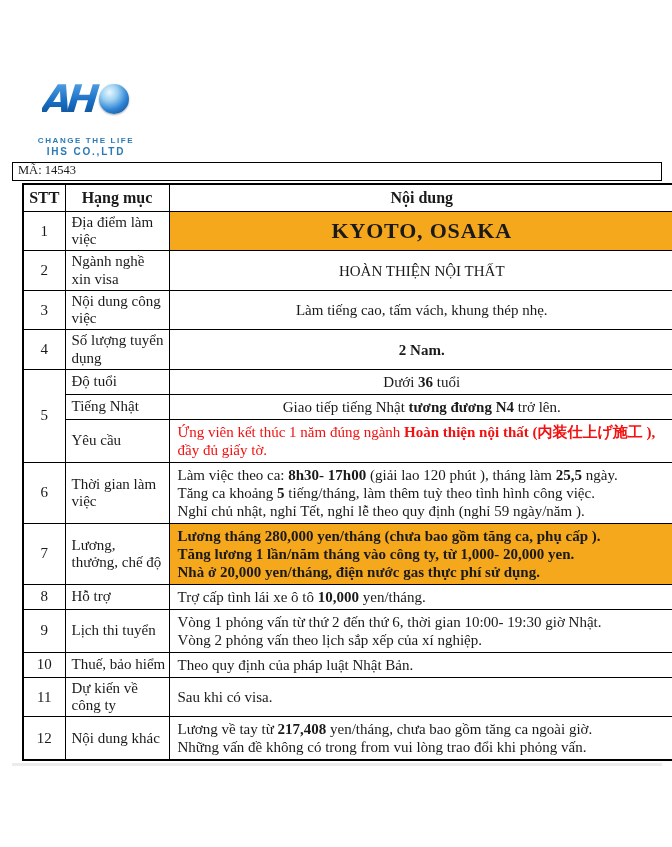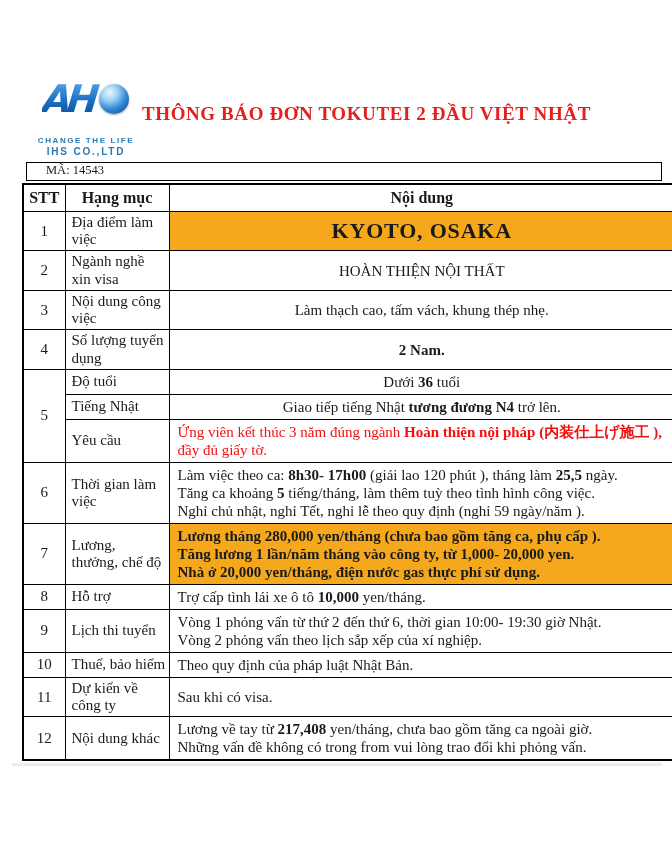--- a/index.html
+++ b/index.html
@@ -49,23 +49,23 @@
     font-size:10px;font-weight:bold;color:#2a7ab5;letter-spacing:1.8px;
     margin-top:2px;
   }
   .doc-title{
     flex:1;text-align:center;padding:0 70px 10px 0;
     font-size:19px;font-weight:bold;color:var(--title-red);
     letter-spacing:.6px;white-space:nowrap;
   }
   
   .code-strip{
-    margin:0 10px 2px 26px;
+    margin:0 10px 2px 12px;
     border:1px solid var(--border);
-    font-size:12.5px;padding:1px 5px 2px 19px;line-height:1.1;
+    font-size:12.5px;padding:1px 5px 2px 5px;line-height:1.1;
   }
   
   table.main{
     border-collapse:collapse;table-layout:fixed;
     width:652px;margin-left:22px;
     border:2px solid var(--border);
   }
   col.c-stt{width:42px;}
   col.c-label{width:104px;}
   col.c-content{width:506px;}
@@ -93,21 +93,20 @@
 
 <div class="page-header">
   <div class="logo">
     <div class="logo-top">
       <span class="logo-ah">AH</span>
       <span class="logo-globe"></span>
     </div>
     <div class="logo-tagline">CHANGE THE LIFE</div>
     <div class="logo-company">IHS CO.,LTD</div>
   </div>
-  <div class="doc-title">THÔNG BÁO ĐƠN TOKUTEI 2 ĐẦU VIỆT NHẬT</div>
 </div>
 
 <div class="code-strip">MÃ: 14543</div>
 
 <table class="main">
   <colgroup>
     <col class="c-stt">
       <col class="c-label">
       <col class="c-content">
   </colgroup>
@@ -130,21 +129,21 @@
         <td class="stt" rowspan="1">2</td>
         <td class="label">Ngành nghề xin visa</td>
         <td class="content align-center">
           <div class="line"><span>HOÀN THIỆN NỘI THẤT</span></div>
         </td>
       </tr>
       <tr>
         <td class="stt" rowspan="1">3</td>
         <td class="label">Nội dung công việc</td>
         <td class="content align-center">
-          <div class="line"><span>Làm thạch cao, tấm vách, khung thép nhẹ.</span></div>
+          <div class="line"><span>Làm tiếng cao, tấm vách, khung thép nhẹ.</span></div>
         </td>
       </tr>
       <tr>
         <td class="stt" rowspan="1">4</td>
         <td class="label">Số lượng tuyển dụng</td>
         <td class="content align-center">
           <div class="line"><span class="b ">2 Nam.</span></div>
         </td>
       </tr>
       <tr>
@@ -156,21 +155,21 @@
       </tr>
       <tr>
         <td class="label">Tiếng Nhật</td>
         <td class="content align-center">
           <div class="line"><span>Giao tiếp tiếng Nhật </span><span class="b ">tương đương N4</span><span> trở lên.</span></div>
         </td>
       </tr>
       <tr>
         <td class="label">Yêu cầu</td>
         <td class="content align-left">
-          <div class="line"><span class="red">Ứng viên kết thúc 3 năm đúng ngành </span><span class="b red">Hoàn thiện nội pháp (内装仕上げ施工 ),</span><span class="red"> đầy đủ giấy tờ.</span></div>
+          <div class="line"><span class="red">Ứng viên kết thúc 1 năm đúng ngành </span><span class="b red">Hoàn thiện nội thất (内装仕上げ施工 ),</span><span class="red"> đầy đủ giấy tờ.</span></div>
         </td>
       </tr>
       <tr>
         <td class="stt" rowspan="1">6</td>
         <td class="label">Thời gian làm việc</td>
         <td class="content align-left">
           <div class="line"><span>Làm việc theo ca: </span><span class="b ">8h30- 17h00</span><span> (giải lao 120 phút ), tháng làm </span><span class="b ">25,5</span><span> ngày.</span></div>
           <div class="line"><span>Tăng ca khoảng </span><span class="b ">5</span><span> tiếng/tháng, làm thêm tuỳ theo tình hình công việc.</span></div>
           <div class="line"><span>Nghỉ chủ nhật, nghỉ Tết, nghỉ lễ theo quy định (nghỉ 59 ngày/năm ).</span></div>
         </td>

